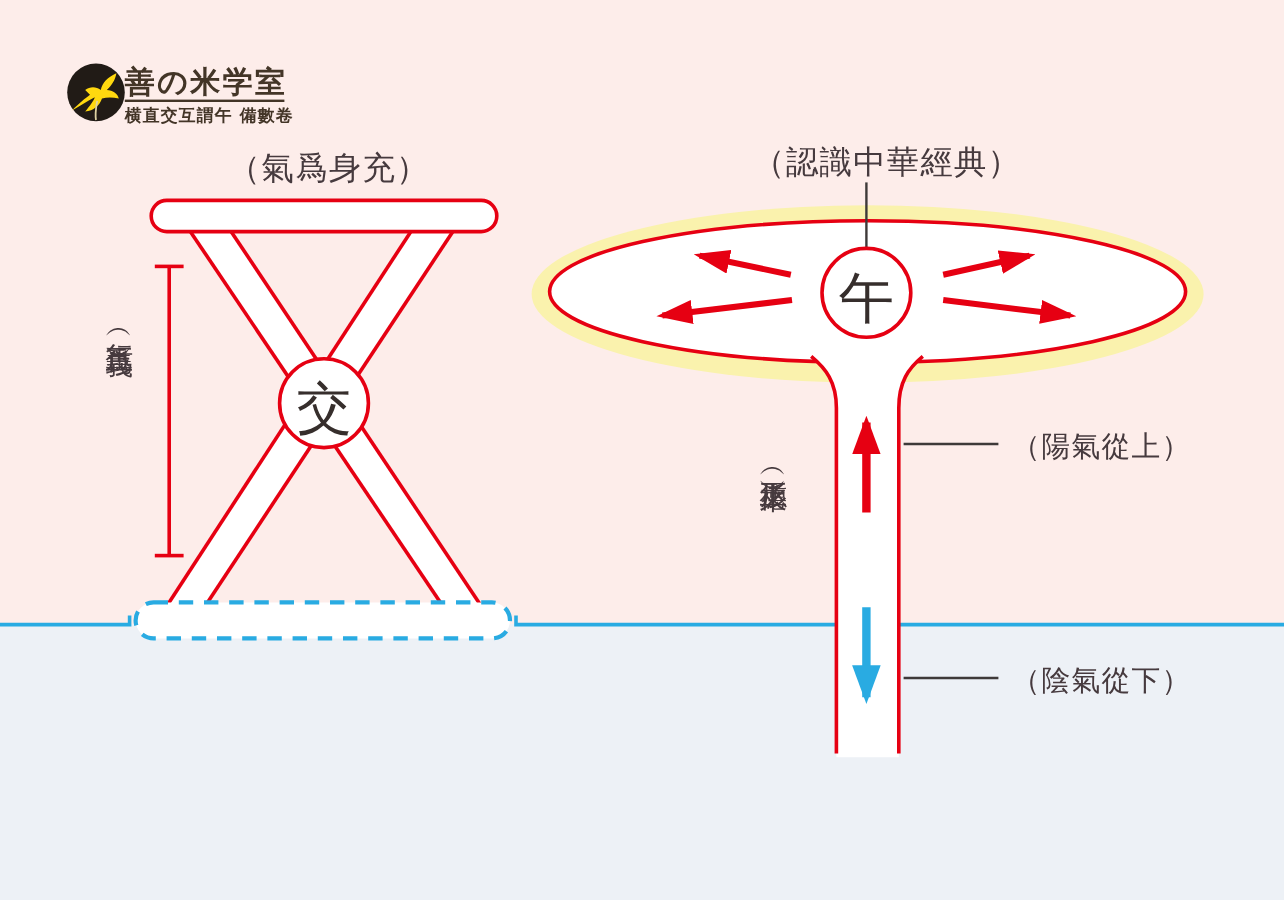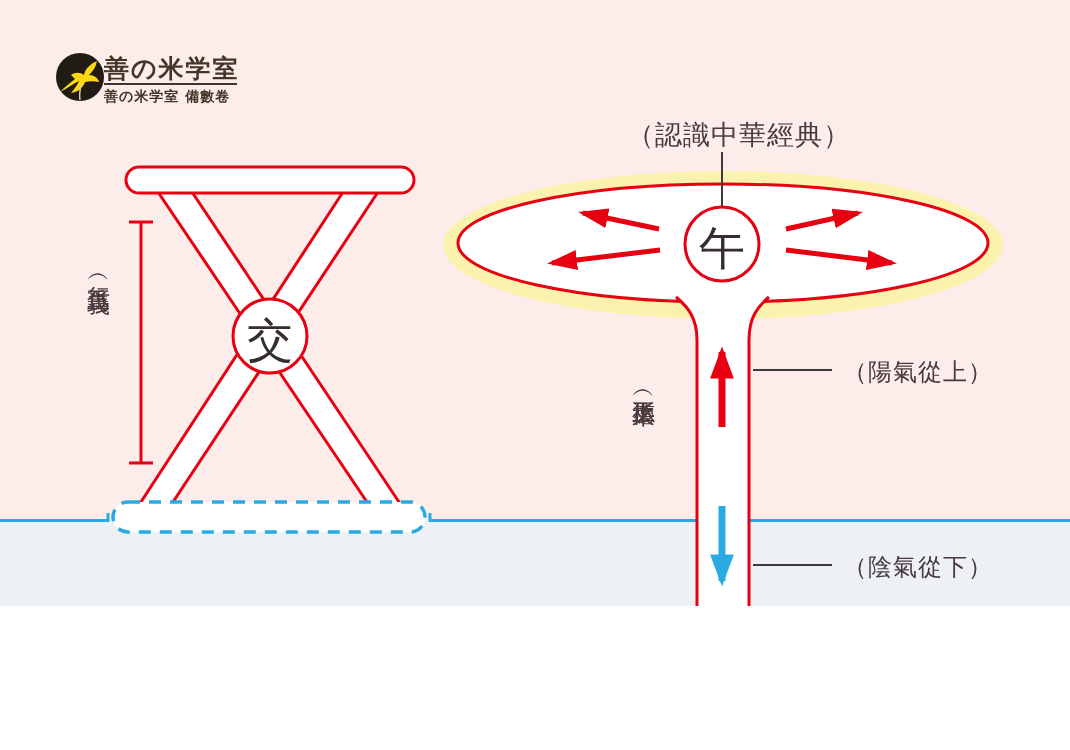--- a/index.html
+++ b/index.html
@@ -1,17 +1,17 @@
 <!DOCTYPE html>
 <html><head>
 <meta charset="utf-8">
 <style>
   html,body{margin:0;padding:0;}
   body{font-family:"DejaVu Sans","Liberation Sans",sans-serif;}
-  .canvas{position:relative;width:1070px;height:606px;overflow:hidden;background:#fdedea;}
+  .canvas{position:relative;width:1070px;height:750px;overflow:hidden;background:#fdedea;}
   .stage{position:absolute;left:0;top:0;}
   .label{position:absolute;color:#463a3e;font-weight:500;letter-spacing:1px;white-space:nowrap;}
   .label-lg{font-size:27px;}
   .label-md{font-size:24px;}
   .vlabel{position:absolute;writing-mode:vertical-rl;color:#463a3e;font-weight:500;font-size:23px;letter-spacing:2px;white-space:nowrap;}
   .logo-title{position:absolute;left:104px;top:52px;font-size:25px;font-weight:bold;color:#433527;letter-spacing:2px;}
   .logo-underline{position:absolute;left:104px;top:83px;width:133px;height:2px;background:#433527;}
   .logo-subtitle{position:absolute;left:104px;top:88px;font-size:14px;font-weight:bold;color:#433527;letter-spacing:1px;}
   .char-in-circle{position:absolute;font-size:46px;font-weight:500;color:#362e2c;}
 </style>
@@ -96,22 +96,23 @@
 
     <g>
       <circle cx="80" cy="77" r="24" fill="#211b16"></circle>
       <path d="M60,92 C66,86 71,82 75,79 L71,75 C75,72 80,72 84,75 C85,69 90,64 97,61 C96,67 93,71 89,75 C94,75 98,78 99,82 C94,81 89,81 85,82 C83,88 78,92 71,93 C75,88 78,84 79,81 C73,84 66,89 60,92 Z" fill="#ffd80f"></path>
       <path d="M81,84 C80,90 79,95 80,100" stroke="#ded2a2" stroke-width="1.5" fill="none"></path>
     </g>
   </svg>
 
   <div class="logo-title">善の米学室</div>
   <div class="logo-underline"></div>
-  <div class="logo-subtitle">善の米学室 備數卷</div>
+  <div class="logo-subtitle">横直交互謂午 備數卷</div>
 
+  <div class="label label-lg" style="left:190px;top:122px;">（氣爲身充）</div>
   <div class="vlabel" style="left:84px;top:266px;">（行爲正義）</div>
   <div class="char-in-circle" style="left:247px;top:310px;">交</div>
 
   <div class="label label-lg" style="left:627px;top:117px;">（認識中華經典）</div>
   <div class="char-in-circle" style="left:699px;top:218px;">午</div>
   <div class="vlabel" style="left:629px;top:382px;letter-spacing:1px;">（形正德來）</div>
   <div class="label label-md" style="left:843px;top:551px;">（陰氣從下）</div>
   <div class="label label-md" style="left:843px;top:356px;">（陽氣從上）</div>
 
 </div>

